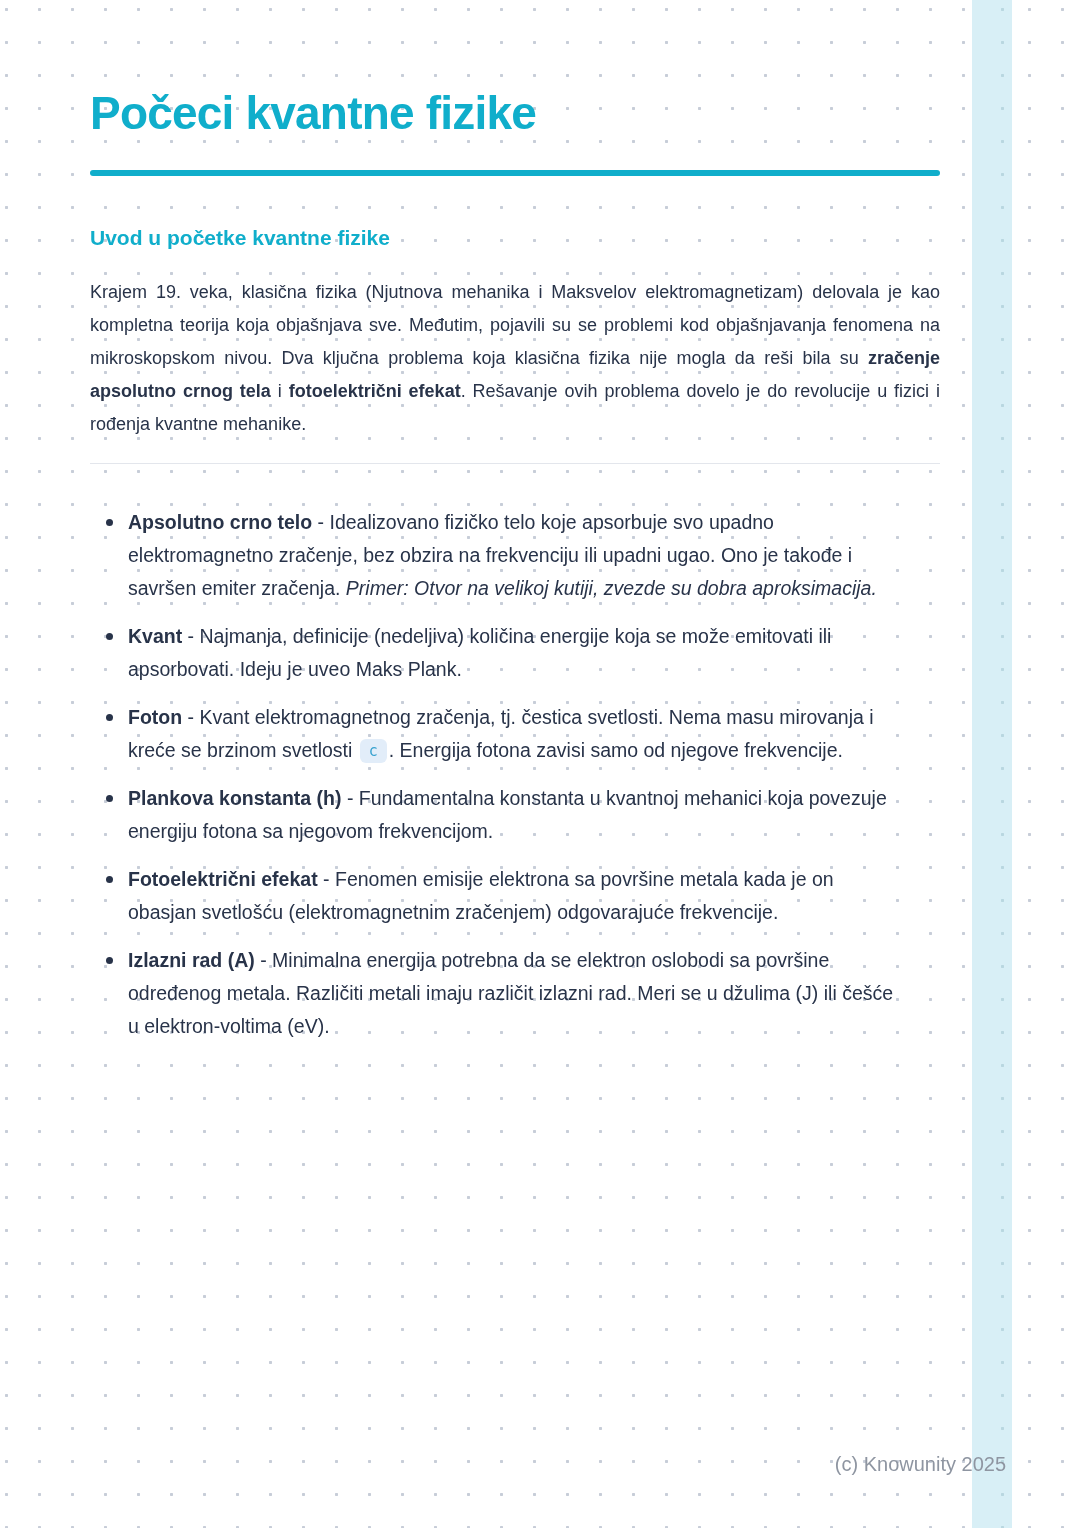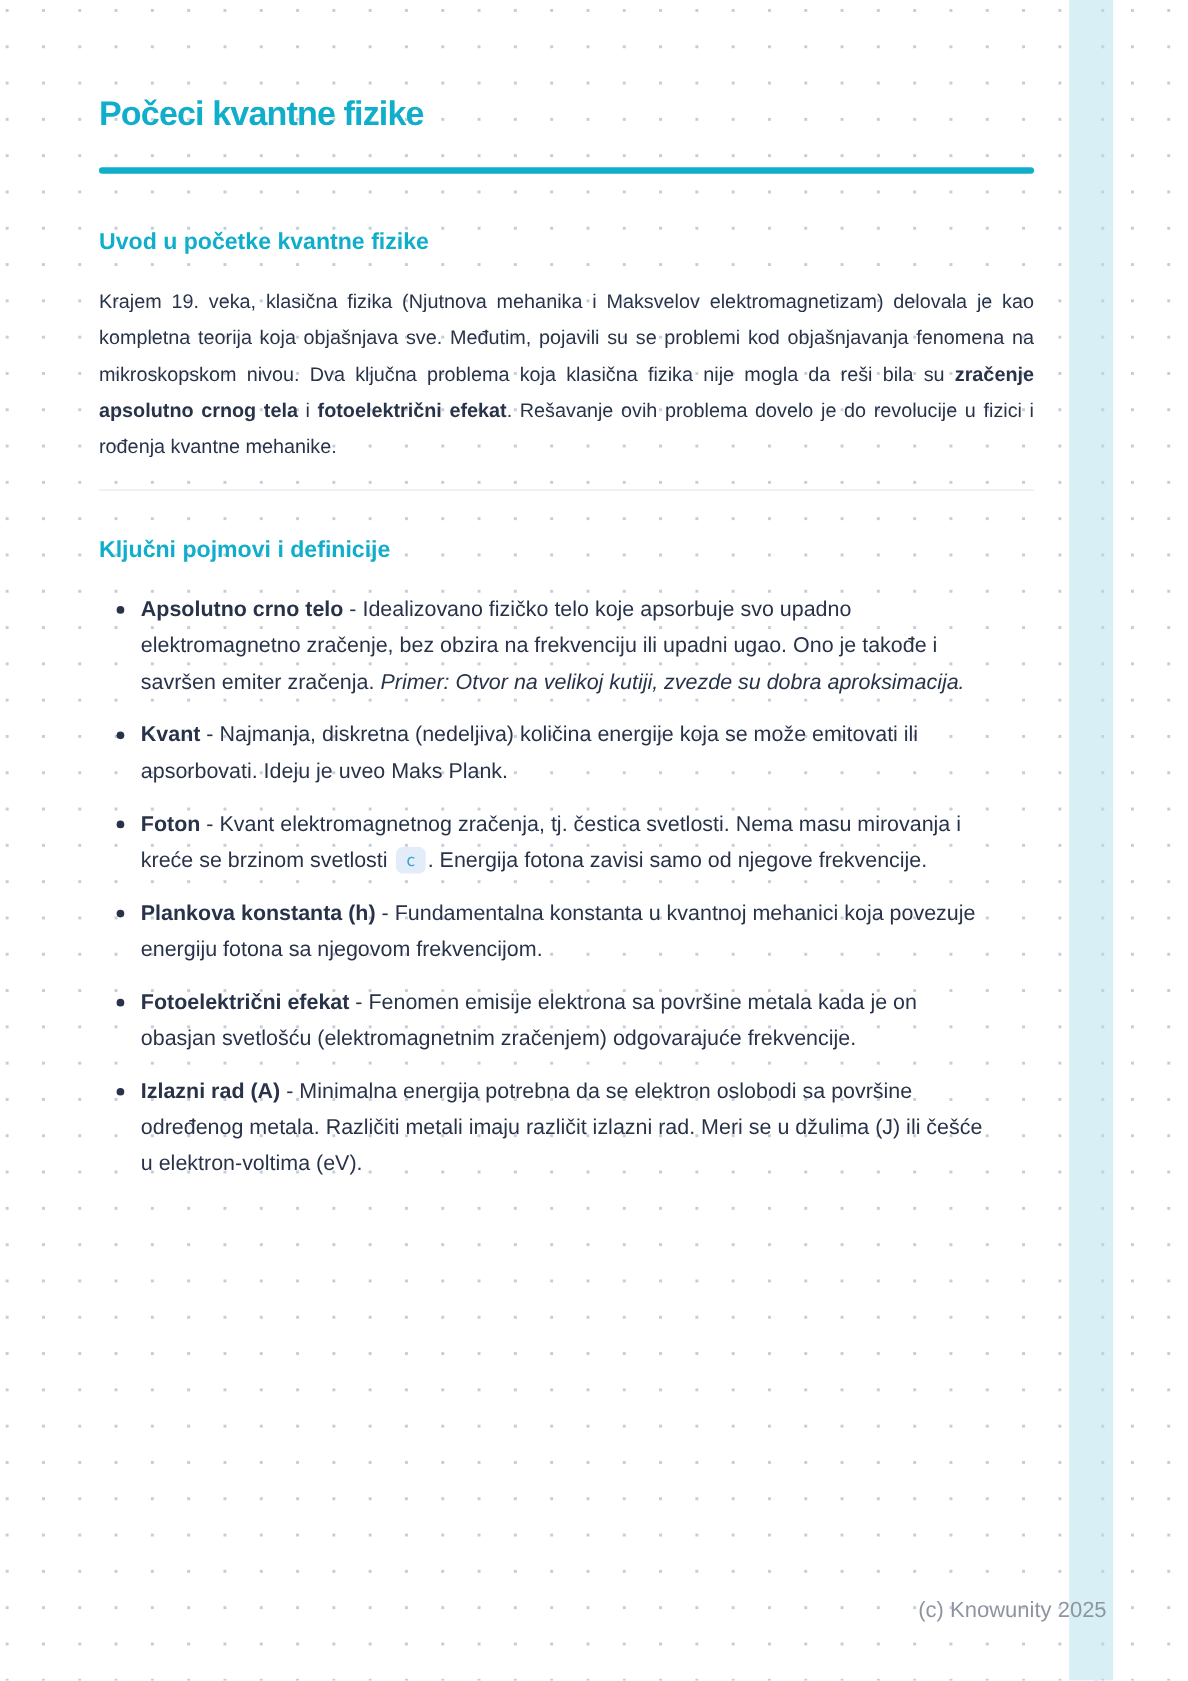--- a/index.html
+++ b/index.html
@@ -27,21 +27,21 @@
     background-position: 14px 26px;
   }
 
   .content {
     position:absolute;
     left:90px; top:86px;
     width:850px;
   }
 
   .doc-title {
-    font-size:31px;
+    font-size:46px;
     font-weight:800;
     letter-spacing:-0.8px;
     color:#10aecb;
     margin:0 0 30px 0;
   }
 
   .title-rule {
     height:6px;
     background:#10aecb;
     border-radius:3px;
@@ -136,30 +136,29 @@
 
     <h1 class="doc-title">Počeci kvantne fizike</h1>
     <div class="title-rule"></div>
 
     <h2 class="section-heading">Uvod u početke kvantne fizike</h2>
 
     <p class="intro-paragraph"><span>Krajem 19. veka, klasična fizika (Njutnova mehanika i Maksvelov elektromagnetizam) delovala je kao kompletna teorija koja objašnjava sve. Međutim, pojavili su se problemi kod objašnjavanja fenomena na mikroskopskom nivou. Dva ključna problema koja klasična fizika nije mogla da reši bila su </span><b>zračenje apsolutno crnog tela</b><span> i </span><b>fotoelektrični efekat</b><span>. Rešavanje ovih problema dovelo je do revolucije u fizici i rođenja kvantne mehanike.</span></p>
 
     <hr class="divider">
 
-    <h2 class="section-heading">Ključni pojmovi i definicije</h2>
 
     <ul class="term-list">
       <li>
         <span class="bullet-marker"></span>
         <b class="term">Apsolutno crno telo</b><span> - </span><span>Idealizovano fizičko telo koje apsorbuje svo upadno elektromagnetno zračenje, bez obzira na frekvenciju ili upadni ugao. Ono je takođe i savršen emiter zračenja. </span><i class="example">Primer: Otvor na velikoj kutiji, zvezde su dobra aproksimacija.</i>
       </li>
       <li>
         <span class="bullet-marker"></span>
-        <b class="term">Kvant</b><span> - </span><span>Najmanja, diskretna (nedeljiva) količina energije koja se može emitovati ili apsorbovati. Ideju je uveo Maks Plank.</span>
+        <b class="term">Kvant</b><span> - </span><span>Najmanja, definicije (nedeljiva) količina energije koja se može emitovati ili apsorbovati. Ideju je uveo Maks Plank.</span>
       </li>
       <li>
         <span class="bullet-marker"></span>
         <b class="term">Foton</b><span> - </span><span>Kvant elektromagnetnog zračenja, tj. čestica svetlosti. Nema masu mirovanja i kreće se brzinom svetlosti </span><span class="inline-badge">c</span><span>. Energija fotona zavisi samo od njegove frekvencije.</span>
       </li>
       <li>
         <span class="bullet-marker"></span>
         <b class="term">Plankova konstanta (h)</b><span> - </span><span>Fundamentalna konstanta u kvantnoj mehanici koja povezuje energiju fotona sa njegovom frekvencijom.</span>
       </li>
     </ul>

